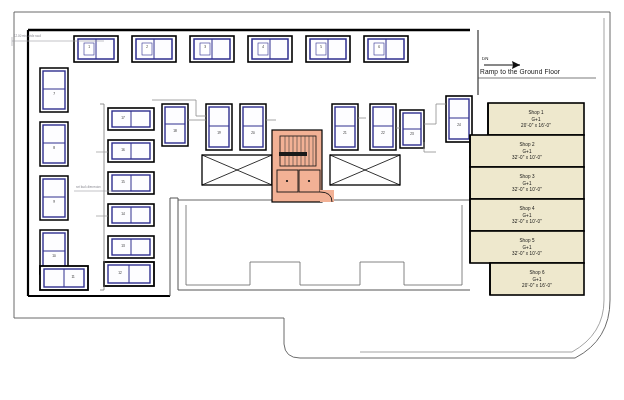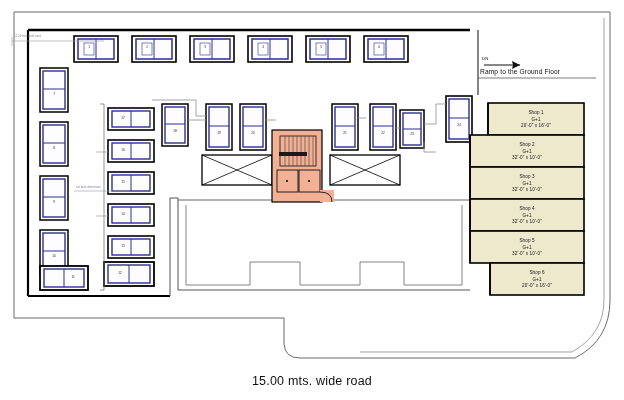--- a/index.html
+++ b/index.html
@@ -303,21 +303,20 @@
     <div class="shop-txt" style="position:relative;">
       <div>Shop 6</div>
       <div>G+1</div>
       <div>20'-0" x 16'-0"</div>
     </div>
   </div>
 
   <div class="dn-label">DN</div>
   <div class="ramp-label">Ramp to the Ground Floor</div>
 
-  <div class="road-label">15.00 mts. wide road</div>
 
   <div class="faint" style="left:14px;top:34px;">12.00 mts. wide road</div>
   <div class="faint" style="left:76px;top:185px;">set back dimension</div>
 
   <div style="position:absolute;left:84px;top:45px;width:10px;">
       <span class="stallnum">1</span>
     </div>
   <div style="position:absolute;left:142px;top:45px;width:10px;">
       <span class="stallnum">2</span>
     </div>

